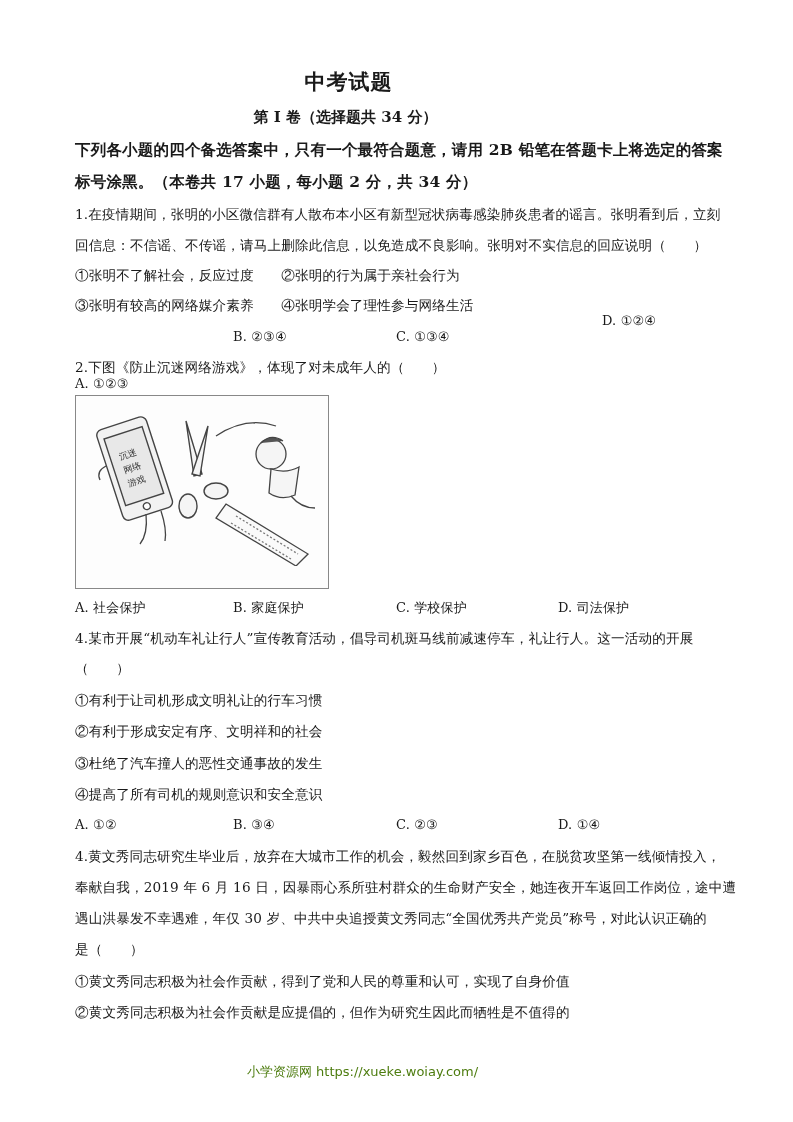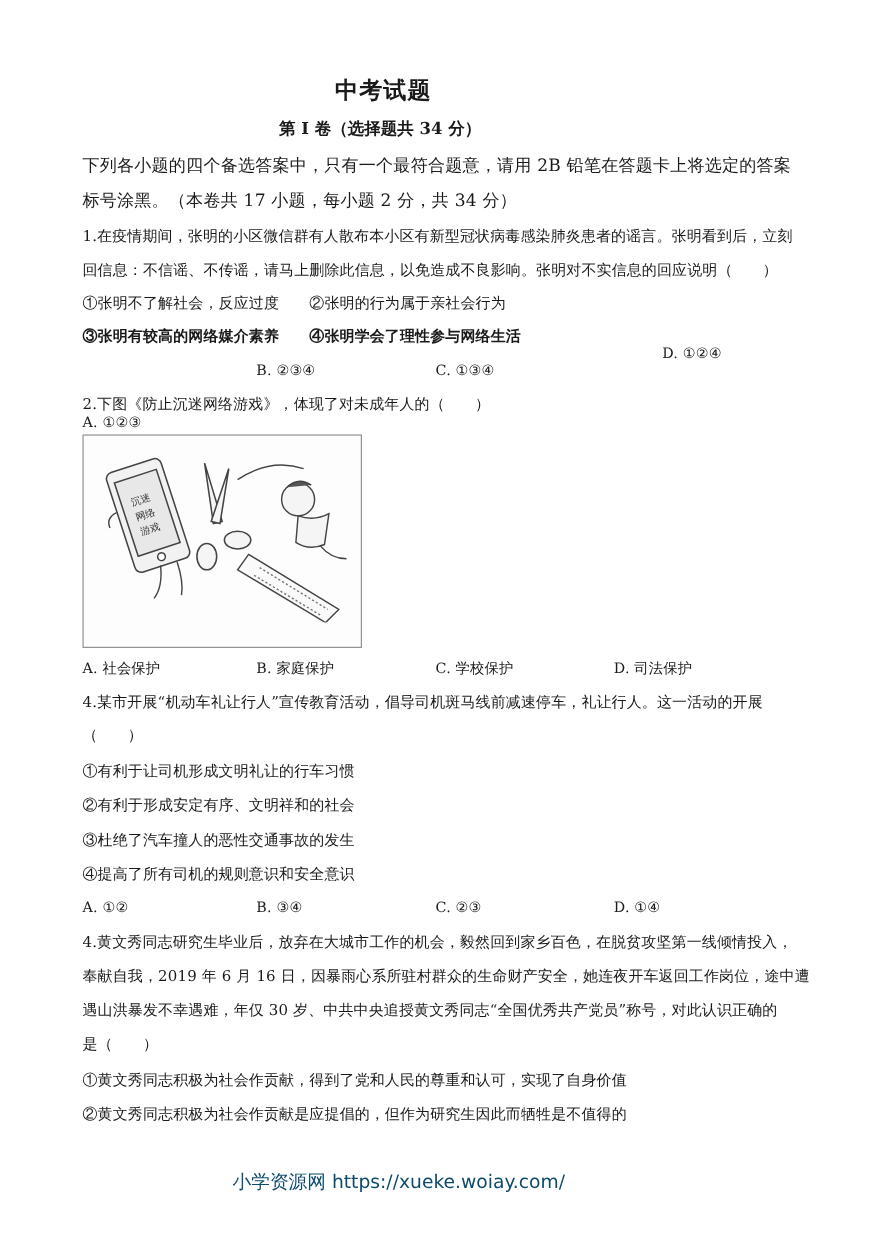--- a/index.html
+++ b/index.html
@@ -10,51 +10,51 @@
   }
   .abs { position: absolute; white-space: nowrap; }
   .title {
     left: 0; width: 697px; top: 68px; text-align: center;
     font-size: 21px; font-weight: bold; letter-spacing: 1px;
   }
   .section {
     left: 0; width: 691px; top: 108px; text-align: center;
     font-size: 15px; font-weight: bold;
   }
-  .instr { left: 75px; font-size: 15.5px; font-weight: normal; letter-spacing: 0.2px; }
+  .instr { left: 75px; font-size: 15.5px; font-weight: bold; letter-spacing: 0.2px; }
   .line { left: 75px; font-size: 13.6px; letter-spacing: 0.15px; }
   .opt { font-size: 13px; }
   .figure {
     left: 75px; top: 395px; width: 252px; height: 192px;
     border: 1px solid #888; background: #fdfdfd;
   }
   .figure svg { position: absolute; left: 0; top: 0; }
   .fig-caption {
     position: absolute; left: 0; width: 252px; top: 172px; text-align: center;
     font-size: 12px; color: #555; letter-spacing: 0.5px;
   }
   .footer {
     left: 0; width: 725px; top: 1063px; text-align: center;
     font-family: "DejaVu Sans", "Liberation Sans", sans-serif;
-    font-size: 17px; color: #0c4a6e;
+    font-size: 13px; color: #4d7c0f;
   }
 </style>
 </head>
 <body>
 
 <div class="abs title">中考试题</div>
 <div class="abs section">第 I 卷（选择题共 34 分）</div>
 <div class="abs instr" style="top:140px;">下列各小题的四个备选答案中，只有一个最符合题意，请用 2B 铅笔在答题卡上将选定的答案</div>
 <div class="abs instr" style="top:172px;">标号涂黑。（本卷共 17 小题，每小题 2 分，共 34 分）</div>
 
 <div>
   <div class="abs line" style="top:206px;">1.在疫情期间，张明的小区微信群有人散布本小区有新型冠状病毒感染肺炎患者的谣言。张明看到后，立刻</div>
   <div class="abs line" style="top:237px;">回信息：不信谣、不传谣，请马上删除此信息，以免造成不良影响。张明对不实信息的回应说明（　　）</div>
   <div class="abs line" style="top:267px;">①张明不了解社会，反应过度　　②张明的行为属于亲社会行为</div>
-  <div class="abs line" style="top:297px;font-weight:bold;">③张明有较高的网络媒介素养　　④张明学会了理性参与网络生活</div>
+  <div class="abs line" style="top:297px;">③张明有较高的网络媒介素养　　④张明学会了理性参与网络生活</div>
   <div class="abs line opt" style="top:329px; left:75px;margin-top:47px;">A. ①②③</div>
   <div class="abs line opt" style="top:329px; left:233px;">B. ②③④</div>
   <div class="abs line opt" style="top:329px; left:396px;">C. ①③④</div>
   <div class="abs line opt" style="top:313px; left:558px;margin-left:44px;">D. ①②④</div>
 </div>
 
 <div>
   <div class="abs line" style="top:359px;">2.下图《防止沉迷网络游戏》，体现了对未成年人的（　　）</div>
 
   <div class="abs figure">

